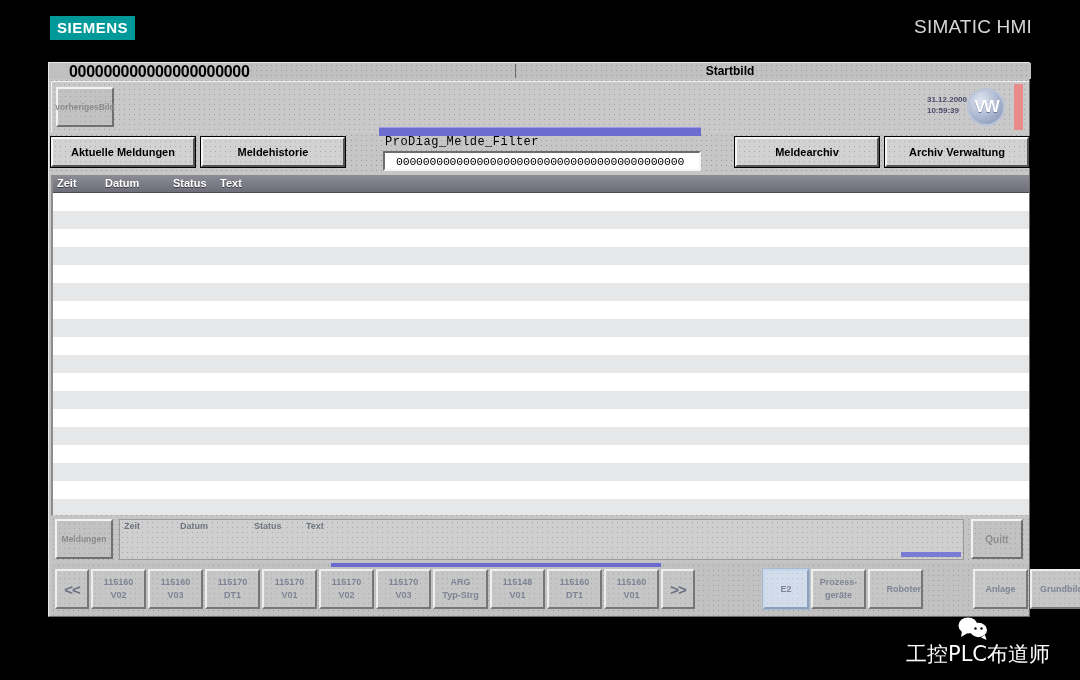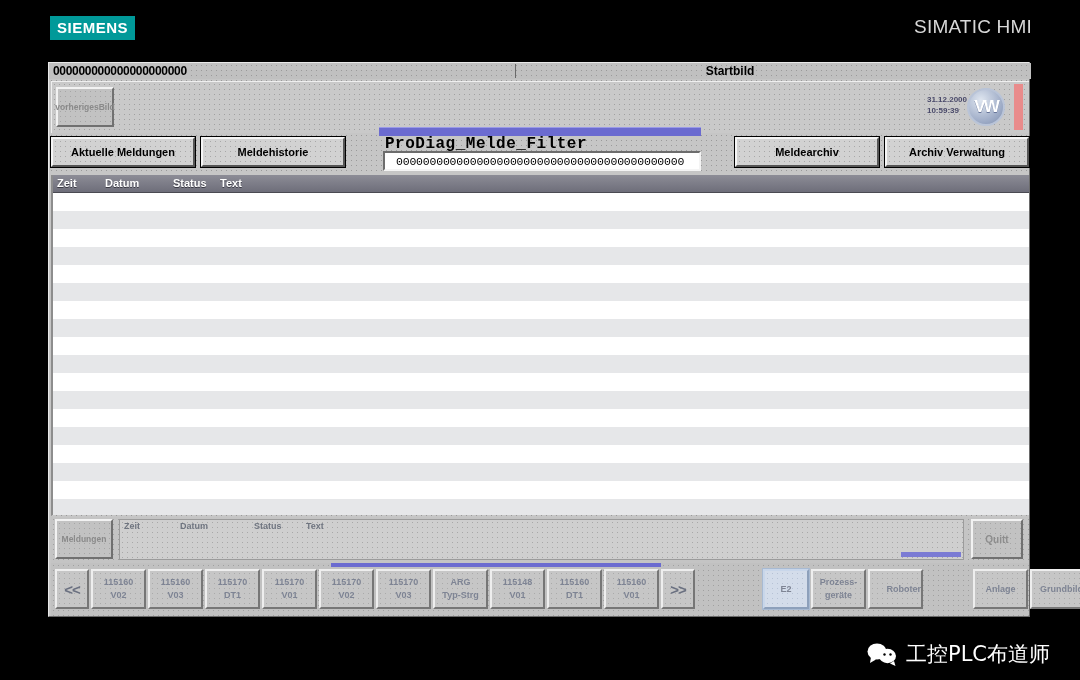--- a/index.html
+++ b/index.html
@@ -60,24 +60,24 @@
     position: absolute; left: 0; top: 0;
     width: 982px; height: 16px;
     display: flex;
     align-items: center;
     background: #c0c0c0;
     background-image: radial-gradient(circle, #9a9a9a 0.6px, transparent 0.7px);
     background-size: 5px 5px;
   }
   .title-zeros {
     font-family: "Liberation Sans", sans-serif;
-    font-size: 12px; font-weight: bold;
+    font-size: 16px; font-weight: bold;
     color: #000;
     background: #c0c0c0;
-    padding-left: 4px;
+    padding-left: 20px;
     letter-spacing: -0.3px;
     white-space: nowrap;
     line-height: 15px;
   }
   .title-sep {
     position: absolute; left: 466px; top: 1px;
     width: 1px; height: 14px; background: #6a6a6a;
   }
   .title-center {
     position: absolute; left: 0; top: 0;
@@ -167,21 +167,21 @@
     background: #6b6bd0;
     border-top: 1px solid #9a9ae6;
   }
   .groupbox {
     position: absolute; left: 328px; top: 72px;
     width: 330px; height: 42px;
   }
   .groupbox-label {
     position: absolute; left: 8px; top: 0;
     font-family: "Liberation Mono", monospace;
-    font-size: 16px; font-weight: bold; color: #000;
+    font-size: 12px; font-weight: normal; color: #000;
     letter-spacing: 0.5px;
   }
   .filter-field {
     position: absolute; left: 6px; top: 16px;
     width: 318px; height: 20px;
     background: #ffffff;
     border: 2px solid;
     border-color: #6d6d6d #f4f4f4 #f4f4f4 #6d6d6d;
     font-family: "Liberation Mono", monospace;
     font-size: 11.5px;
@@ -325,20 +325,21 @@
     outline: 1px solid #a8bad2;
   }
 
   
   .watermark {
     position: absolute; right: 30px; bottom: 12px;
     display: flex; align-items: center;
     color: #ffffff;
     font-size: 21px;
     font-family: "DejaVu Sans", sans-serif;
+    flex-direction: column;
   }
   .wechat-icon { margin-right: 9px; display: flex; align-items: flex-end; }
 </style>
 </head>
 <body>
 
 <div id="screen">
 
   <div class="hmi-topbar">
     <div class="siemens-logo">SIEMENS</div>

